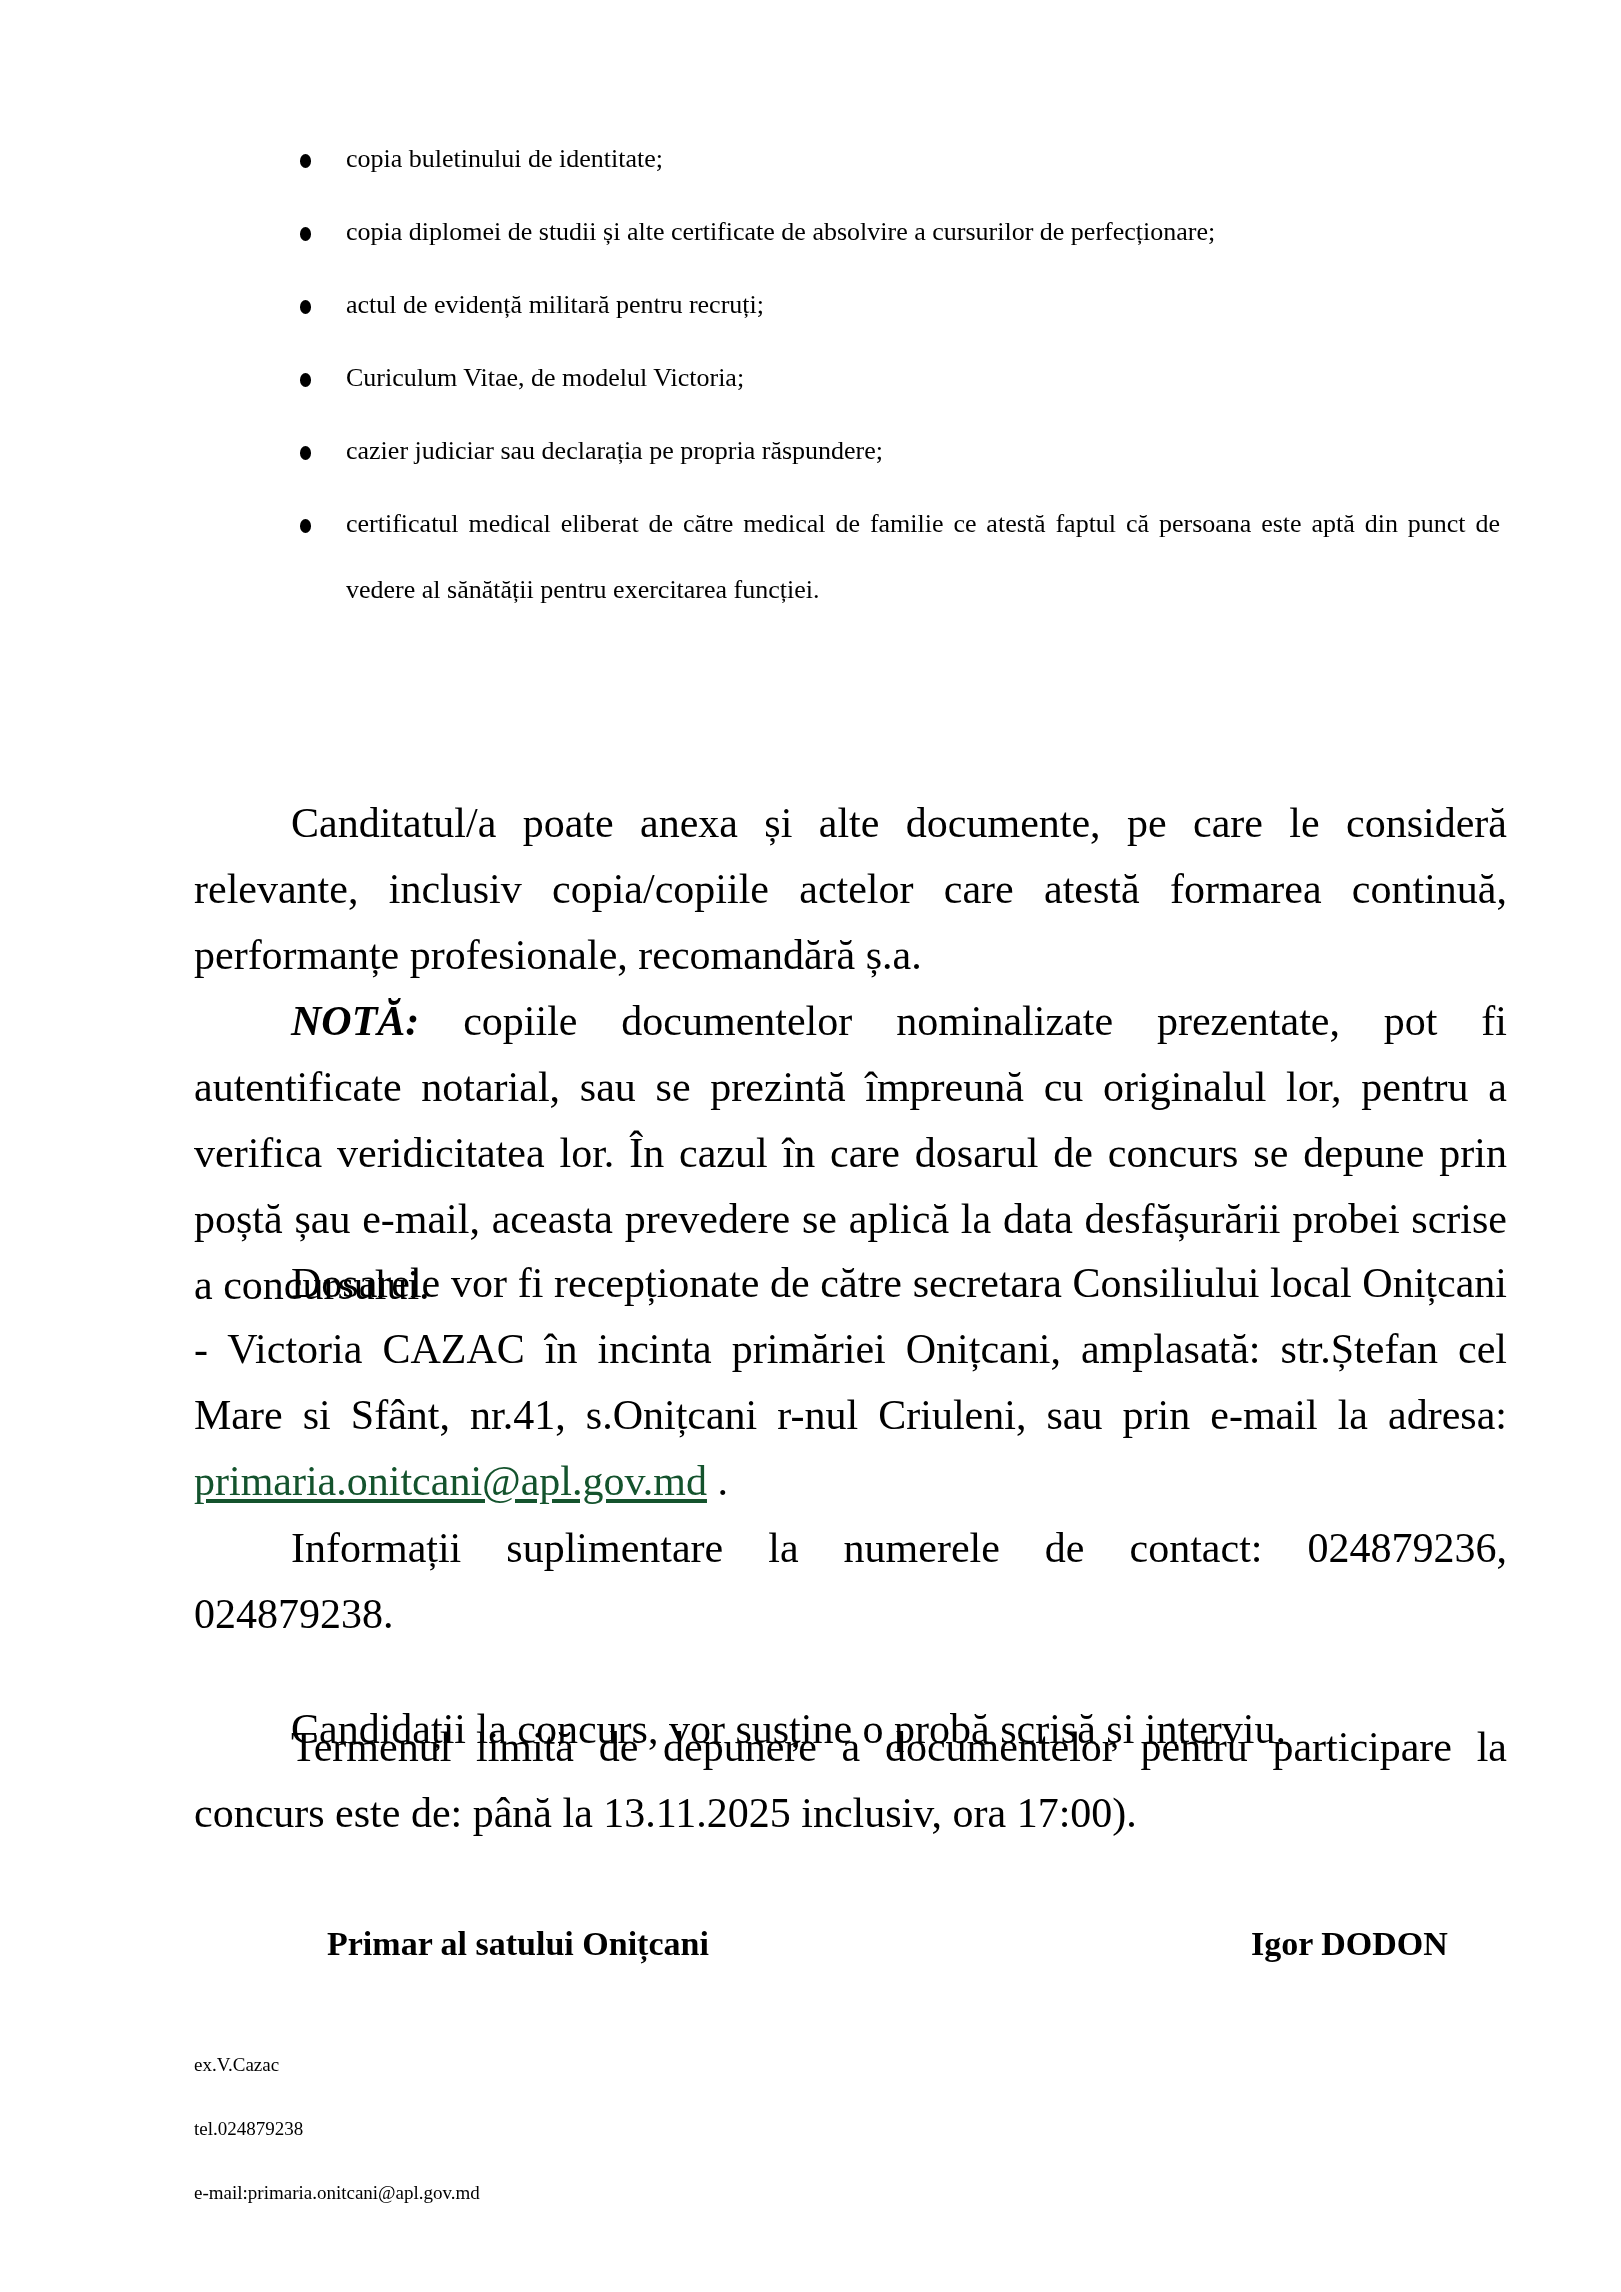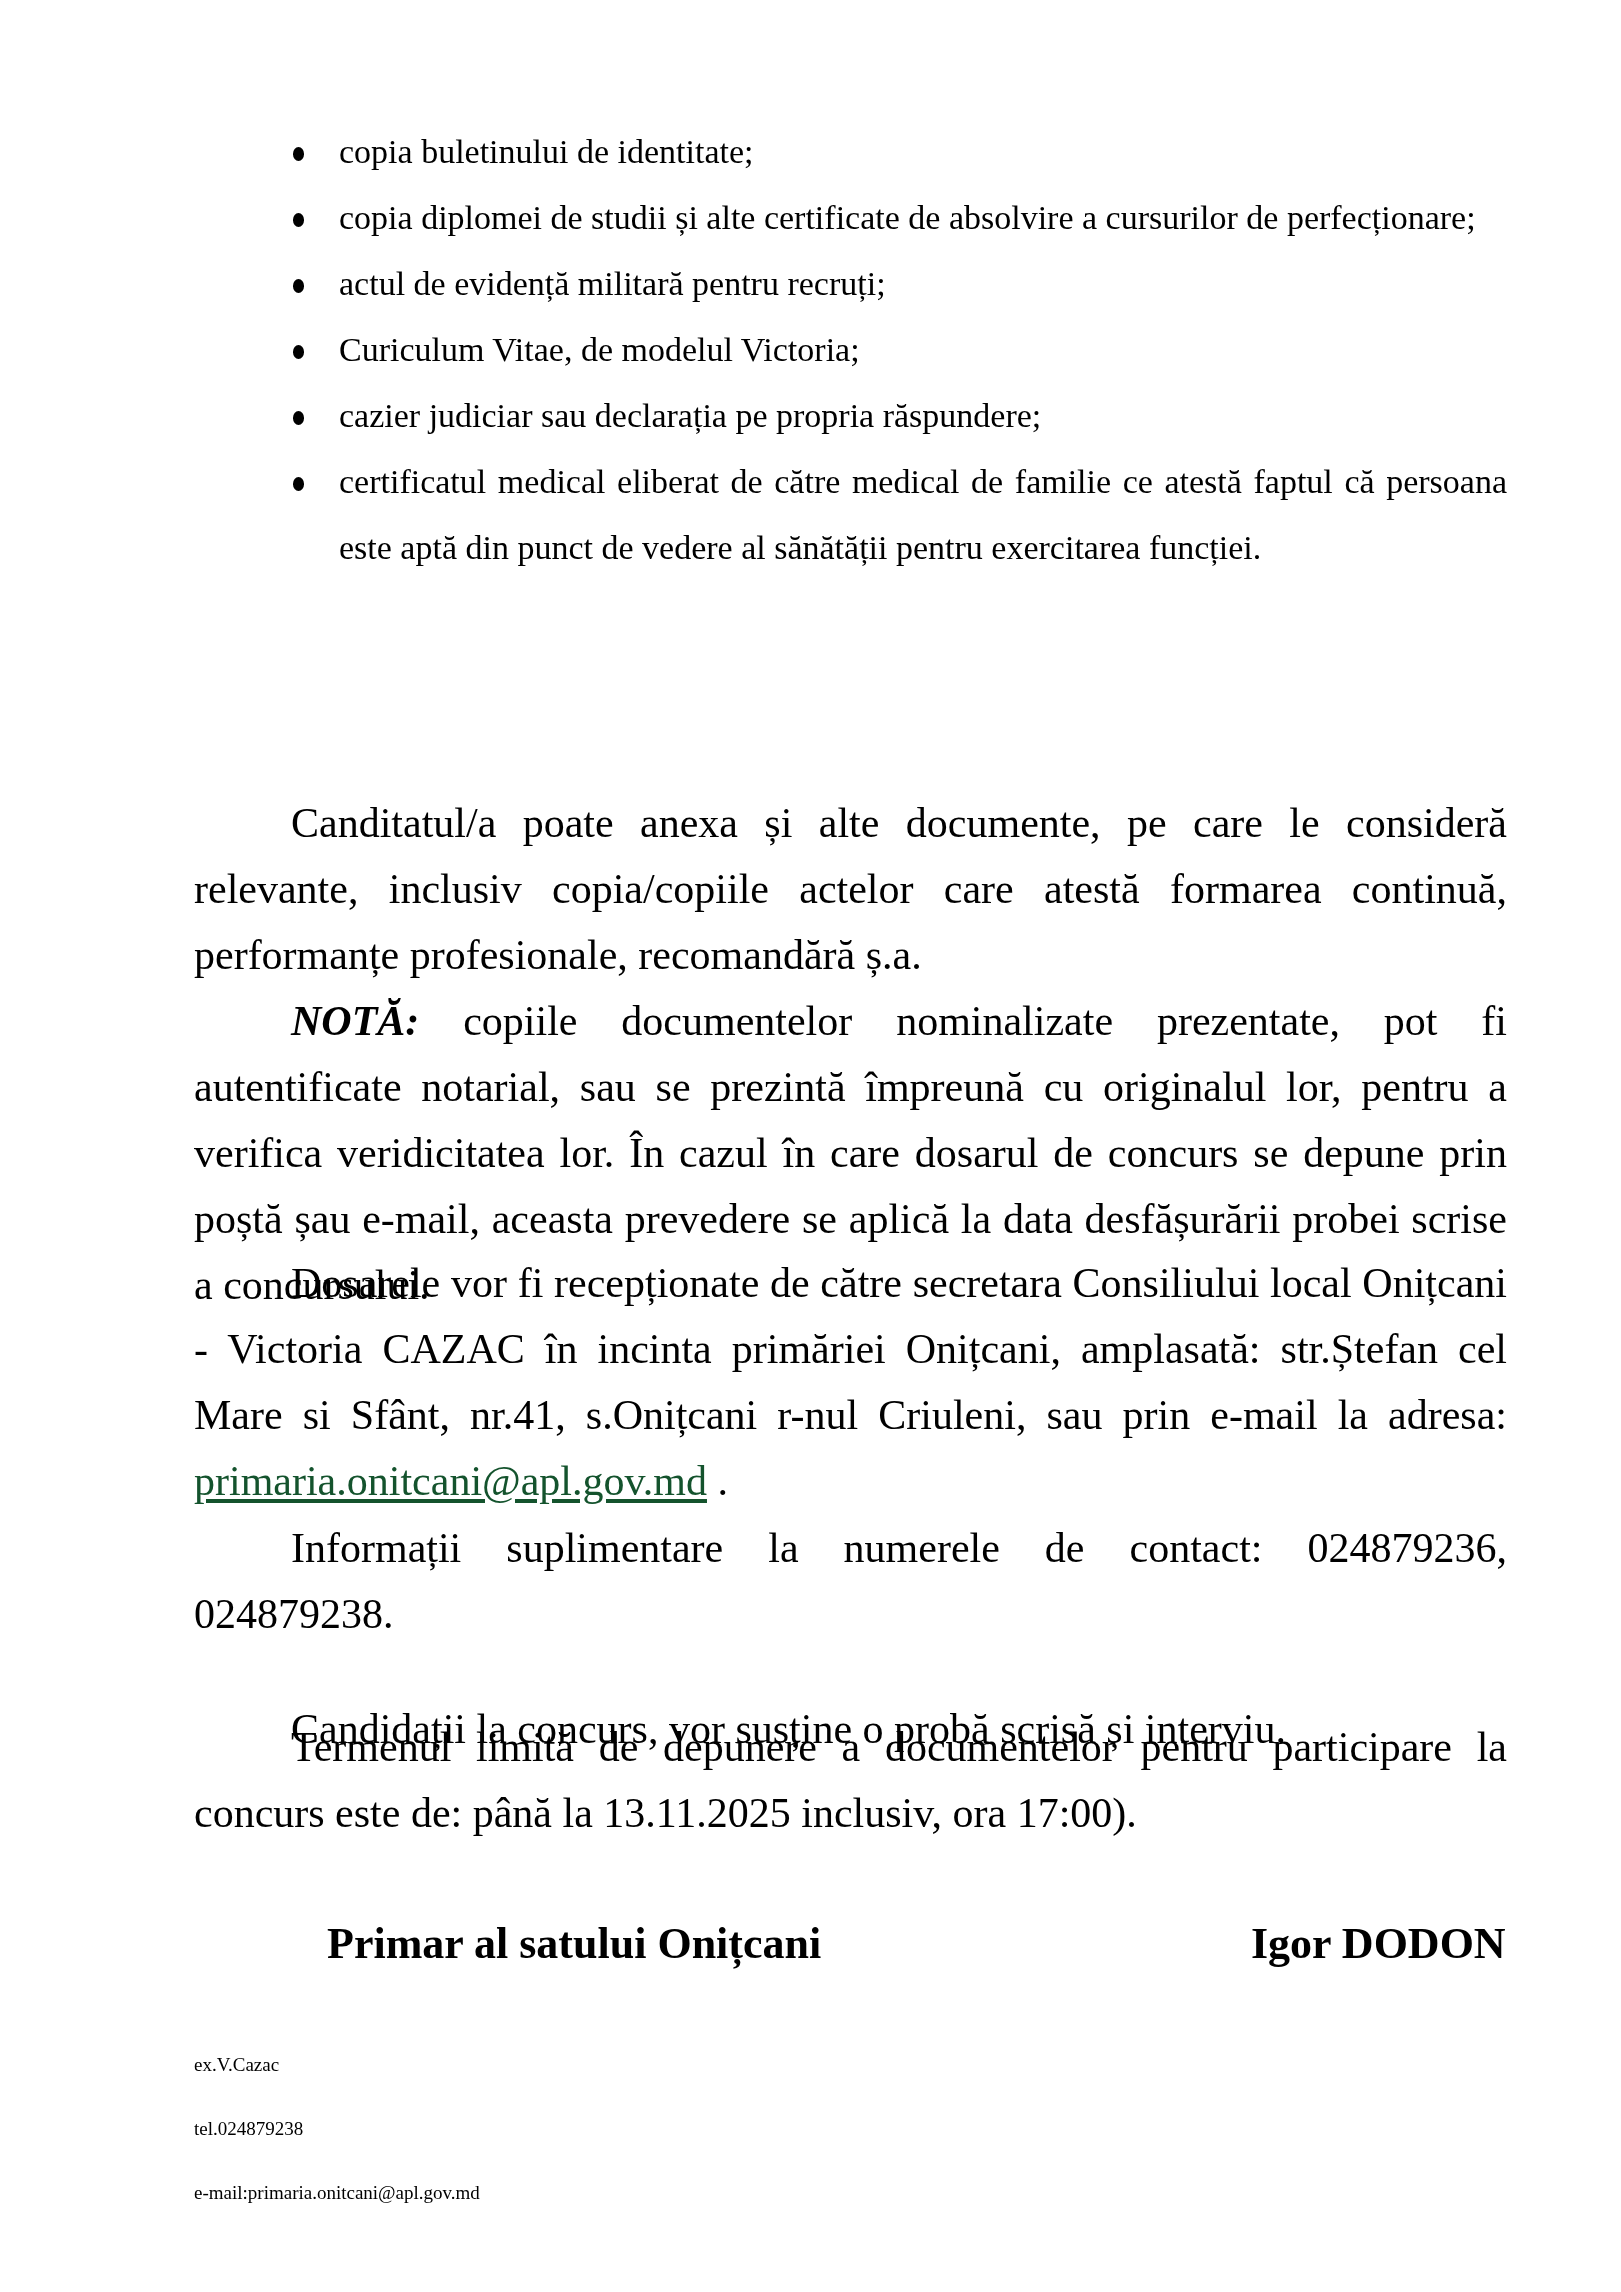--- a/index.html
+++ b/index.html
@@ -28,23 +28,23 @@
     padding: 0;
     position: absolute;
     left: 287px;
     top: 119px;
     width: 1220px;
   }
   ul.req-list li {
     position: relative;
     padding-left: 52px;
     text-align: justify;
-    font-size: 34px;
+    font-size: 26px;
     line-height: 66px;
-    margin: 0;
+    margin: 7px;
     font-family: Liberation Serif, serif;
   }
   ul.req-list li .bullet {
     position: absolute;
     left: 2.7px;
     top: 0;
     width: 18px;
     height: 66px;
     display: flex;
     align-items: center;
@@ -74,21 +74,21 @@
     font-style: italic;
   }
   a.email-link {
     color: #14532d;
     text-decoration: underline;
     text-underline-offset: 3.6px;
   }
   .signature {
     position: absolute;
     top: 1917px;
-    font-size: 44px;
+    font-size: 34px;
     line-height: 54px;
     font-weight: bold;
   }
   .sig-left { left: 327px; }
   .sig-right { left: 1251px; }
   .footer-note {
     position: absolute;
     left: 194px;
     top: 2015px;
     font-size: 19px;

